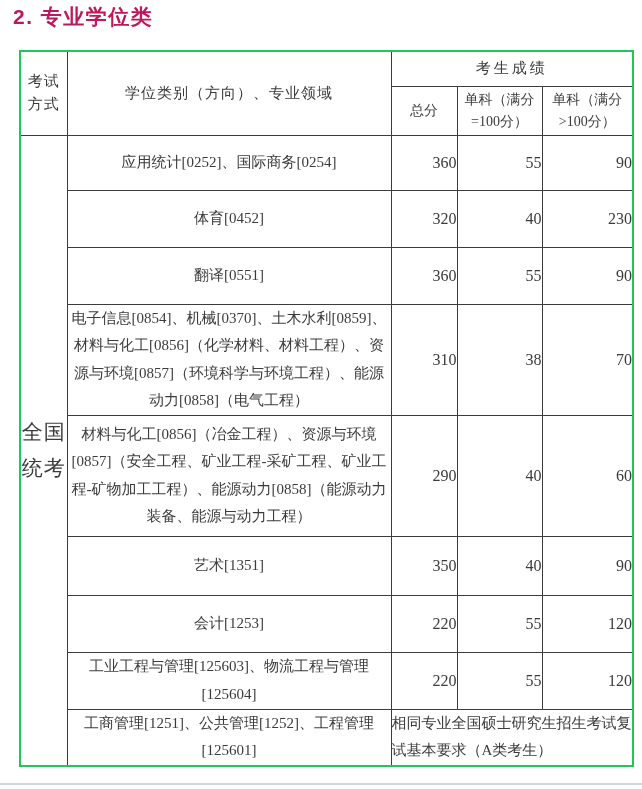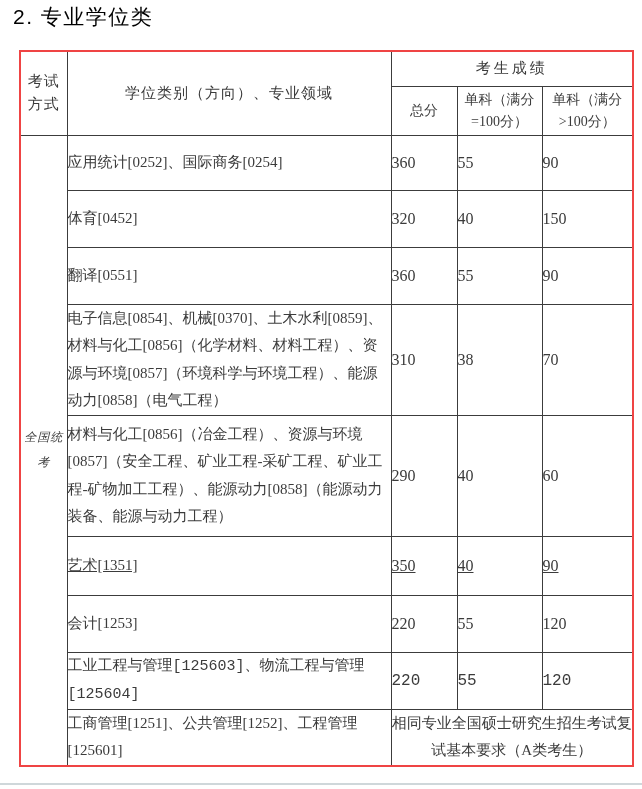--- a/index.html
+++ b/index.html
@@ -7,29 +7,29 @@
     position:relative;
     width:642px;height:789px;
     background:#ffffff;
     font-family:"Liberation Serif","DejaVu Serif",serif;
     color:#3b3b3b;
     overflow:hidden;
   }
   .title{
     position:absolute;left:13px;top:3px;
     font-family:"Liberation Sans","DejaVu Sans",sans-serif;
-    font-size:21px;font-weight:400;color:#000000;
+    font-size:21px;font-weight:700;color:#be185d;
     letter-spacing:1.5px;margin:0;
   }
   table.scores{
     position:absolute;left:19px;top:50px;
     width:613px;
     border-collapse:collapse;
     table-layout:fixed;
-    border:2px solid #ef4444;
+    border:2px solid #22c55e;
   }
   table.scores th, table.scores td{
     border:1px solid #3c3c3c;
     font-weight:normal;
     color:#3b3b3b;
     box-sizing:border-box;
     padding:0;
   }
   
   col.c-exam{width:47px;}
@@ -38,39 +38,39 @@
   col.c-s100{width:85px;}
   col.c-sgt{width:91px;}
   
   tr.h-a{height:35px;}
   tr.h-b{height:49px;}
   tr.r1{height:55px;}
   tr.r2{height:57px;font-family:Liberation Serif, serif;}
   tr.r3{height:57px;}
   tr.r4{height:110px;}
   tr.r5{height:121px;}
-  tr.r6{height:59px;text-decoration:underline;}
+  tr.r6{height:59px;}
   tr.r7{height:57px;}
-  tr.r8{height:57px;font-family:Liberation Mono, monospace;}
+  tr.r8{height:57px;}
   tr.r9{height:53px;}
   
   th.group{font-size:15px;text-align:center;letter-spacing:3px;}
   th.head{font-size:15px;text-align:center;letter-spacing:1px;line-height:23px;}
   th.sub{font-size:14px;text-align:center;line-height:22px;padding:2px 3px;}
   td.exam{
-    font-size:12px;text-align:center;line-height:25px;
-    letter-spacing:1px;padding:0 8px;vertical-align:middle;font-style:italic;
+    font-size:21px;text-align:center;line-height:36px;
+    letter-spacing:1px;padding:0 8px;vertical-align:middle;
   }
   td.cat{
-    font-size:15px;text-align:left;line-height:27.5px;
+    font-size:15px;text-align:center;line-height:27.5px;
     padding:2px 6px 2px 4px;vertical-align:middle;
   }
-  td.num{font-size:16px;text-align:left;vertical-align:middle;color:#454545;}
+  td.num{font-size:16px;text-align:right;vertical-align:middle;color:#454545;}
   td.note{
-    font-size:15px;text-align:center;line-height:27px;
+    font-size:15px;line-height:27px;
     padding:0 8px;vertical-align:middle;
   }
   .bottom-divider{
     position:absolute;left:0;top:783px;width:642px;height:2px;
     background:#cfd7da;
   }
 </style>
 </head>
 <body>
 
@@ -103,21 +103,21 @@
         <td class="exam" rowspan="9">全国统考</td>
         <td class="cat">应用统计[0252]、国际商务[0254]</td>
         <td class="num">360</td>
         <td class="num">55</td>
         <td class="num">90</td>
       </tr>
       <tr class="r2">
         <td class="cat">体育[0452]</td>
         <td class="num">320</td>
         <td class="num">40</td>
-        <td class="num">150</td>
+        <td class="num">230</td>
       </tr>
       <tr class="r3">
         <td class="cat">翻译[0551]</td>
         <td class="num">360</td>
         <td class="num">55</td>
         <td class="num">90</td>
       </tr>
       <tr class="r4">
         <td class="cat">电子信息[0854]、机械[0370]、土木水利[0859]、材料与化工[0856]（化学材料、材料工程）、资源与环境[0857]（环境科学与环境工程）、能源动力[0858]（电气工程）</td>
         <td class="num">310</td>

